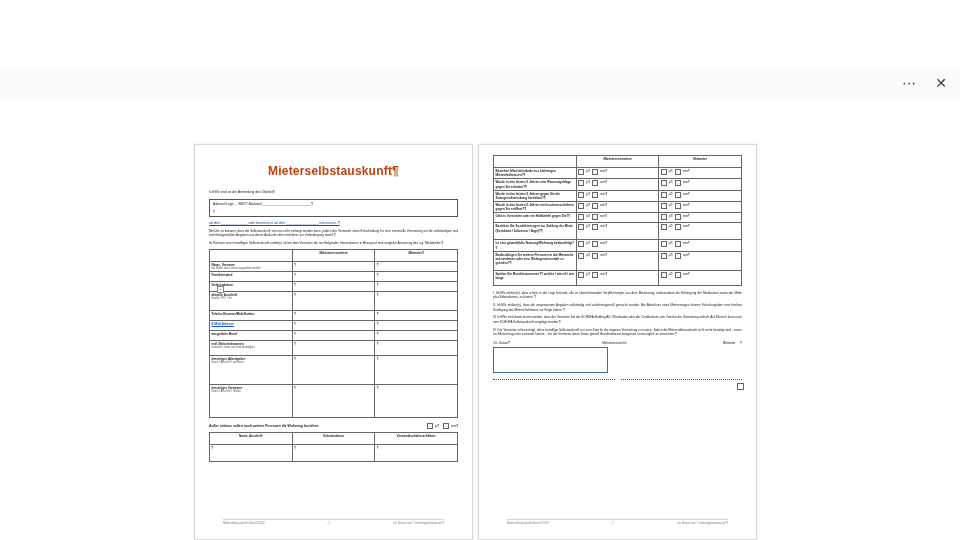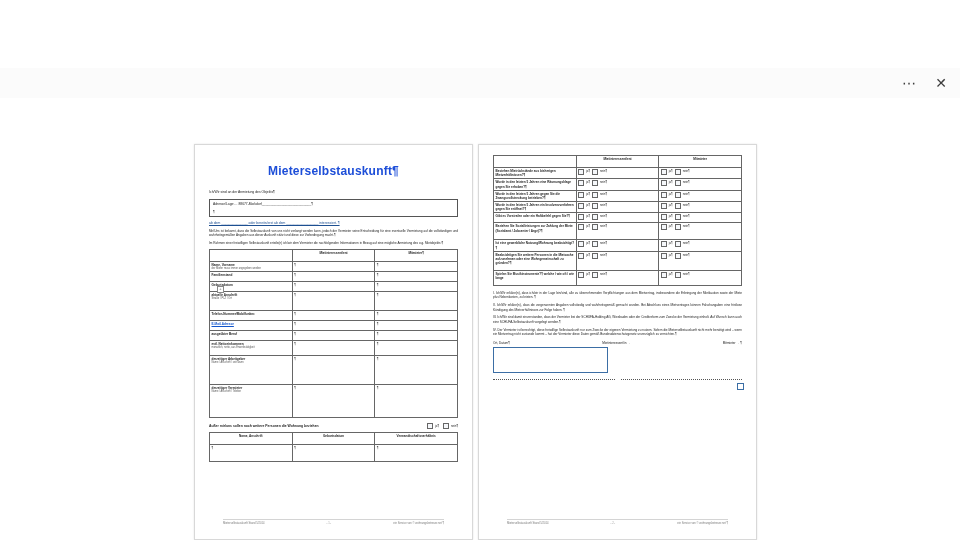--- a/index.html
+++ b/index.html
@@ -74,21 +74,21 @@
     top: 10px; bottom: 8px;
     font-size: 3.2px;
     color: #1a1a1a;
     line-height: 1.45;
   }
 
   .doc-title {
     text-align: center;
     font-size: 12px;
     font-weight: bold;
-    color: #1d4ed8;
+    color: #c2410c;
     margin: 8px 0 10px 0;
     letter-spacing: .2px;
   }
   .p {
     font-size: 3.4px;
     line-height: 1.5;
     margin: 0 0 3px 0;
     text-align: justify;
     color: #222;
   }

